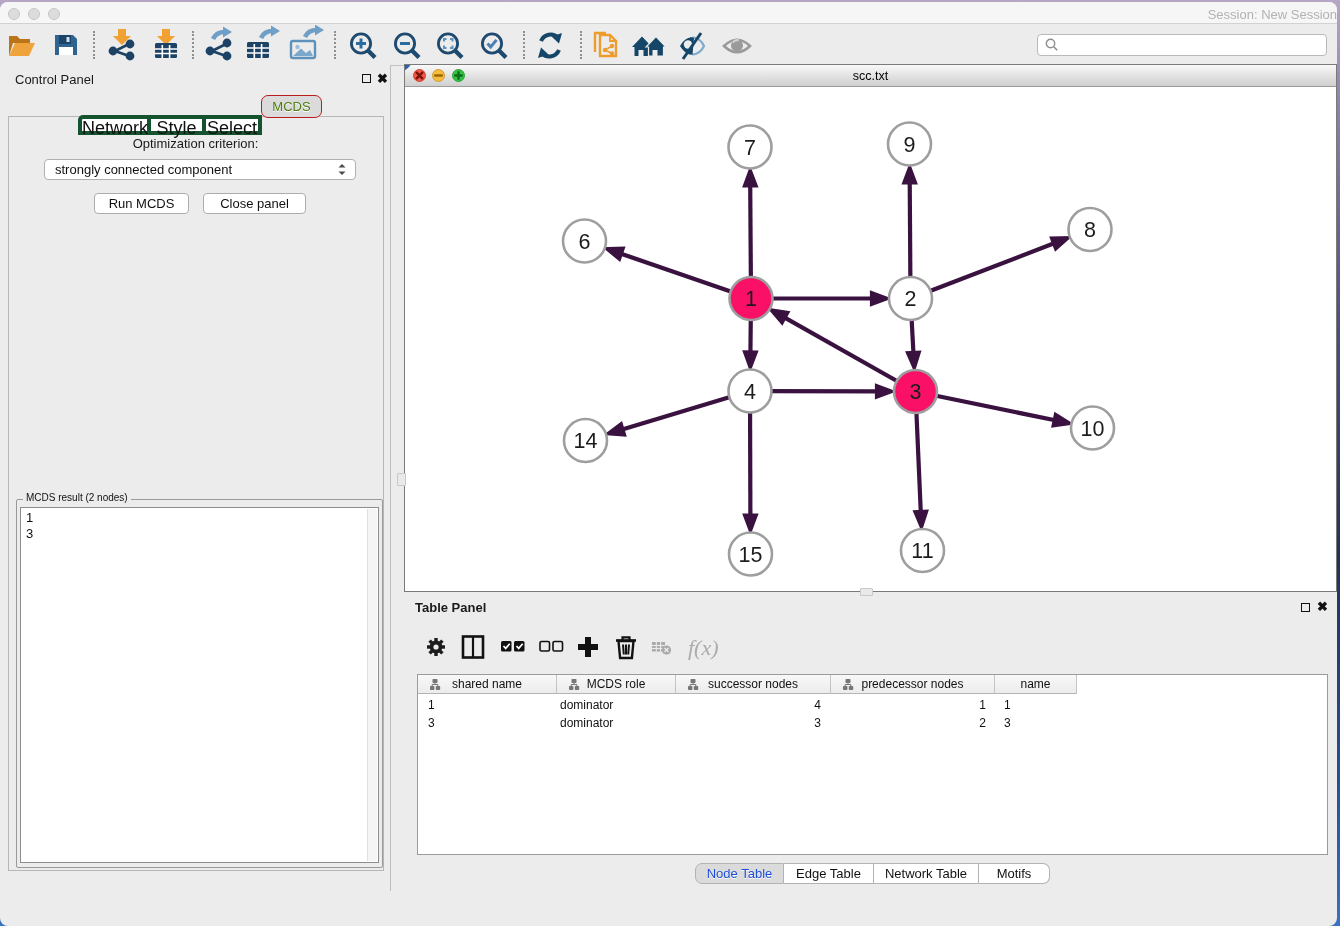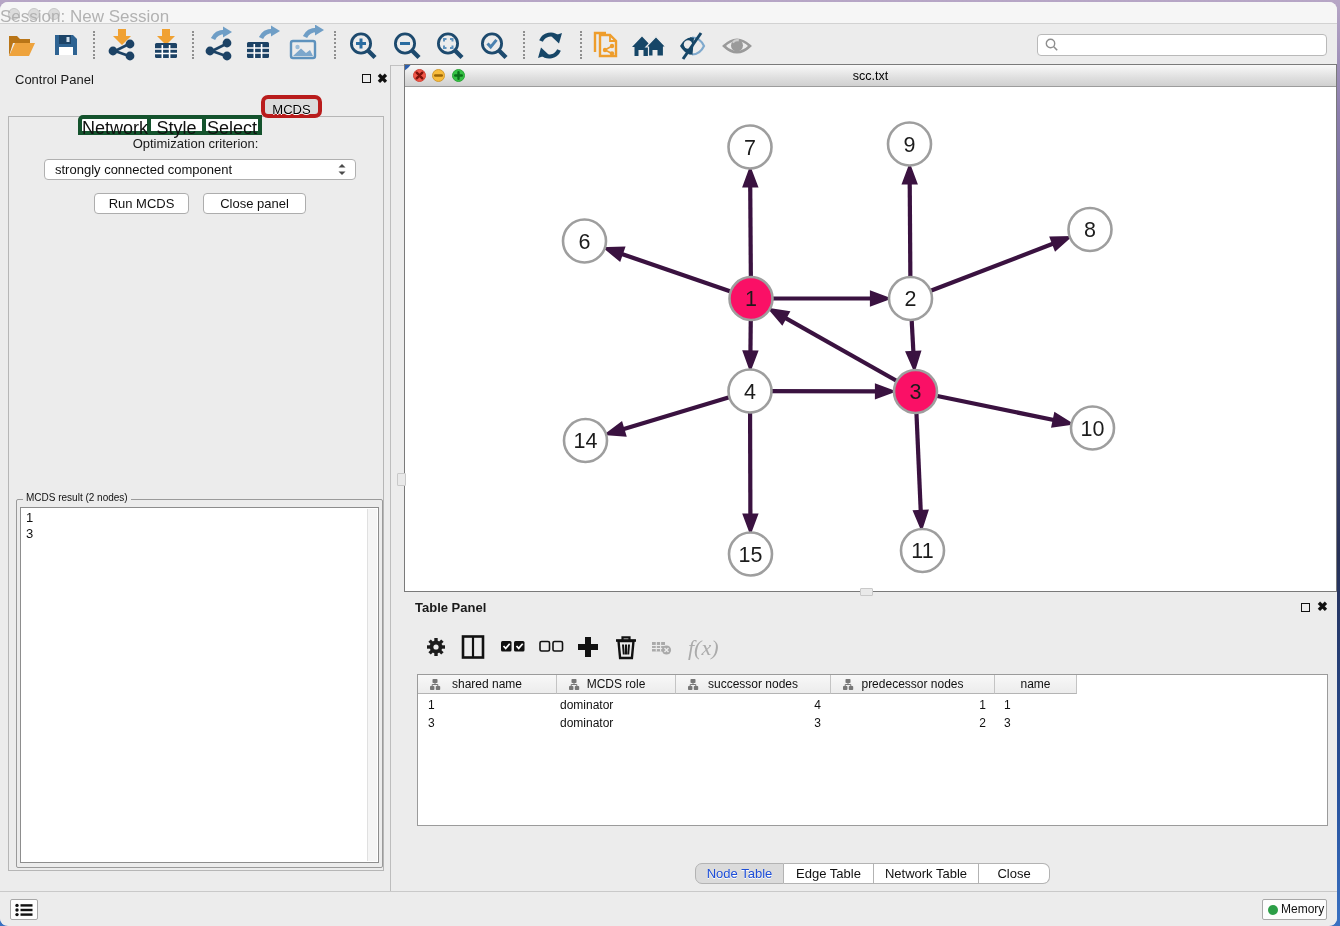--- a/index.html
+++ b/index.html
@@ -7,39 +7,39 @@
     font-family:"Liberation Sans",sans-serif;
     background:linear-gradient(to bottom,#b7a6c6 0%,#8d7fae 12%,#4d4f80 35%,#263057 60%,#27509a 85%,#3a71c2 100%);}
   .abs{position:absolute;}
   #win{position:absolute;left:0;top:2px;width:1337px;height:924px;
     background:#ececec;border-radius:8px 8px 8px 8px;overflow:hidden;}
   
   #titlebar{position:absolute;left:0;top:0;width:1337px;height:21px;background:#f6f6f6;
     border-bottom:1px solid #d2d2d2;}
   .tl{position:absolute;top:6px;width:12px;height:12px;border-radius:50%;
     background:#dcdcdc;border:1px solid #c6c6c6;box-sizing:border-box;}
-  #wtitle{position:absolute;top:5px;left:0;width:1337px;text-align:left;
-    font-size:17px;color:#b2b2b2;}
+  #wtitle{position:absolute;top:5px;left:0;width:1337px;text-align:right;
+    font-size:13px;color:#b2b2b2;}
   
   #toolbar{position:absolute;left:0;top:22px;width:1337px;height:41px;background:#ececec;
     border-bottom:1px solid #c2c2c2;}
   .tsep{position:absolute;top:7px;height:28px;width:0;border-left:2px dotted #8f8f8f;}
   #search{position:absolute;left:1037px;top:10px;width:288px;height:20px;background:#fff;
     border:1px solid #b9b9b9;border-radius:4px;}
   
   #cpanel{position:absolute;left:0;top:63px;width:391px;height:826px;background:#ececec;
     border-right:1px solid #bdbdbd;box-sizing:border-box;}
   #cphead{position:absolute;left:15px;top:7px;font-size:13px;color:#1a1a1a;}
   .panefloat{position:absolute;top:9px;width:9px;height:9px;border:1.5px solid #111;box-sizing:border-box;}
   .panex{position:absolute;top:6px;font-size:13px;font-weight:bold;color:#111;}
   .ctab{position:absolute;top:50px;height:20px;background:#fff;border:4px solid #14532d;
     box-sizing:border-box;text-align:center;font-size:18px;color:#111;line-height:19px;z-index:3;}
   #tabsel{position:absolute;left:261px;top:30px;width:61px;height:23px;background:#dbdbdb;
-    border:4px solid #b91c1c;border-radius:7px;box-sizing:border-box;text-align:center;
-    font-size:13px;color:#000000;line-height:21px;text-shadow:0 1px 0 #fff;z-index:3;}
+    border:1px solid #b91c1c;border-radius:7px;box-sizing:border-box;text-align:center;
+    font-size:13px;color:#4d7c0f;line-height:21px;text-shadow:0 1px 0 #fff;z-index:3;}
   #cpcontent{position:absolute;left:8px;top:51px;width:376px;height:755px;
     border:1px solid #b6b6b6;box-sizing:border-box;}
   #optlabel{position:absolute;left:0;top:71px;width:391px;text-align:center;font-size:13px;color:#1a1a1a;}
   #combo{position:absolute;left:44px;top:94px;width:312px;height:21px;background:#fff;
     border:1px solid #b0b0b0;border-radius:4px;box-sizing:border-box;
     font-size:13px;color:#111;line-height:19px;padding-left:10px;}
   .btn{position:absolute;top:128px;height:21px;background:#fff;
     border:1px solid #adadad;border-radius:4px;box-sizing:border-box;text-align:center;
     font-size:13px;color:#111;line-height:19px;}
   #fieldset{position:absolute;left:16px;top:434px;width:367px;height:369px;
@@ -54,21 +54,21 @@
   
   #netframe{position:absolute;left:404px;top:62px;width:933px;height:528px;
     border:1px solid #7a7a7a;box-sizing:border-box;background:#fff;}
   #nettitle{position:absolute;left:0;top:0;width:931px;height:21px;
     background:linear-gradient(#f9f9f9,#dfdfdf 60%,#d0d0d0);border-bottom:1px solid #9c9c9c;}
   .mtl{position:absolute;top:4px;width:13px;height:13px;border-radius:50%;box-sizing:border-box;}
   #netname{position:absolute;top:4px;left:0;width:931px;text-align:center;font-size:12.5px;color:#000;}
   
   #tpanel{position:absolute;left:404px;top:595px;width:933px;height:294px;}
   #tphead{position:absolute;left:11px;top:3px;font-size:13px;color:#1a1a1a;font-weight:bold;}
-  #ttable{position:absolute;left:13px;top:77px;width:911px;height:152px;background:#fff;
+  #ttable{position:absolute;left:13px;top:77px;width:911px;height:181px;background:#fff;
     border:1px solid #9b9b9b;box-sizing:border-box;}
   .th{position:absolute;top:0;height:19px;background:linear-gradient(#f8f8f8,#ececec);
     border-right:1px solid #c4c4c4;border-bottom:1px solid #b4b4b4;box-sizing:border-box;
     font-size:12px;color:#111;text-align:center;line-height:18px;}
   .td{position:absolute;font-size:12px;color:#111;height:18px;line-height:18px;}
   .btab{position:absolute;top:266px;height:21px;background:#fff;border:1px solid #b3b3b3;
     box-sizing:border-box;text-align:center;font-size:13px;color:#111;line-height:20px;}
   
   #statusbar{position:absolute;left:0;top:889px;width:1337px;height:33px;background:#ececec;
     border-top:1px solid #c9c9c9;}
@@ -459,33 +459,16 @@
       <div class="td" style="left:586px;top:21px;">1</div>
       <div class="td" style="left:10px;top:39px;">3</div>
       <div class="td" style="left:142px;top:39px;">dominator</div>
       <div class="td" style="left:258px;top:39px;width:145px;text-align:right;">3</div>
       <div class="td" style="left:413px;top:39px;width:155px;text-align:right;">2</div>
       <div class="td" style="left:586px;top:39px;">3</div>
     </div>
     <div class="btab" style="left:291px;width:89px;border-radius:7px 0 0 7px;background:#dbdbdb;color:#1d4ed8;text-shadow:0 1px 0 #fff;">Node Table</div>
     <div class="btab" style="left:380px;width:90px;border-left:none;">Edge Table</div>
     <div class="btab" style="left:470px;width:105px;border-left:none;">Network Table</div>
-    <div class="btab" style="left:575px;width:71px;border-left:none;border-radius:0 7px 7px 0;">Close</div>
+    <div class="btab" style="left:575px;width:71px;border-left:none;border-radius:0 7px 7px 0;">Motifs</div>
   </div>
 
-  <div id="statusbar">
-    <div class="sbtn" style="left:10px;width:28px;">
-      <svg width="18" height="14" viewBox="0 0 18 14" style="position:absolute;left:4px;top:2.5px;">
-        <g fill="#111">
-            <circle cx="2" cy="2.4" r="1.7"></circle>
-            <circle cx="2" cy="7" r="1.7"></circle>
-            <circle cx="2" cy="11.6" r="1.7"></circle>
-        <rect x="5.5" y="1.2" width="12" height="2.4"></rect>
-            <rect x="5.5" y="5.8" width="12" height="2.4"></rect>
-            <rect x="5.5" y="10.4" width="12" height="2.4"></rect>
-          </g>
-      </svg>
-    </div>
-    <div class="sbtn" style="left:1262px;width:65px;font-size:12px;color:#111;text-align:left;line-height:19px;padding-left:18px;">Memory
-      <span style="position:absolute;left:5px;top:5px;width:10px;height:10px;border-radius:50%;background:#2b9e46;"></span>
-    </div>
-  </div>
 </div>
 
 </body></html>

